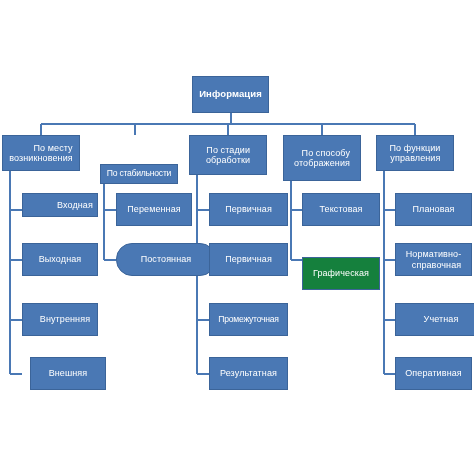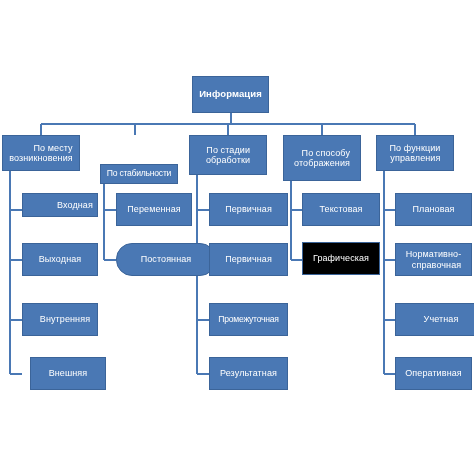--- a/index.html
+++ b/index.html
@@ -106,21 +106,21 @@
       <div class="node leaf" style="left: 116px; top: 243px; width: 100px; height: 33px; background: rgb(74, 120, 180); border-color: rgb(59, 100, 153); color: rgb(255, 255, 255); border-radius: 16px;">Постоянная</div>
       <div class="node cat" style="left: 189px; top: 135px; width: 78px; height: 40px; background: rgb(74, 120, 180); border-color: rgb(59, 100, 153); color: rgb(255, 255, 255);">По стадии
 обработки</div>
       <div class="node leaf" style="left: 209px; top: 193px; width: 79px; height: 33px; background: rgb(74, 120, 180); border-color: rgb(59, 100, 153); color: rgb(255, 255, 255);">Первичная</div>
       <div class="node leaf" style="left: 209px; top: 243px; width: 79px; height: 33px; background: rgb(74, 120, 180); border-color: rgb(59, 100, 153); color: rgb(255, 255, 255);">Первичная</div>
       <div class="node leaf tight" style="left: 209px; top: 303px; width: 79px; height: 33px; background: rgb(74, 120, 180); border-color: rgb(59, 100, 153); color: rgb(255, 255, 255);">Промежуточная</div>
       <div class="node leaf" style="left: 209px; top: 357px; width: 79px; height: 33px; background: rgb(74, 120, 180); border-color: rgb(59, 100, 153); color: rgb(255, 255, 255);">Результатная</div>
       <div class="node cat" style="left: 283px; top: 135px; width: 78px; height: 46px; background: rgb(74, 120, 180); border-color: rgb(59, 100, 153); color: rgb(255, 255, 255);">По способу
 отображения</div>
       <div class="node leaf" style="left: 302px; top: 193px; width: 78px; height: 33px; background: rgb(74, 120, 180); border-color: rgb(59, 100, 153); color: rgb(255, 255, 255);">Текстовая</div>
-      <div class="node leaf" style="left: 302px; top: 242px; width: 78px; height: 33px; background: #000000; border-color: rgb(59, 100, 153); color: rgb(255, 255, 255);">Графическая</div>
+      <div class="node leaf" style="left: 302px; top: 257px; width: 78px; height: 33px; background: #15803d; border-color: rgb(59, 100, 153); color: rgb(255, 255, 255);">Графическая</div>
       <div class="node cat" style="left: 376px; top: 135px; width: 78px; height: 36px; background: rgb(74, 120, 180); border-color: rgb(59, 100, 153); color: rgb(255, 255, 255);">По функции
 управления</div>
       <div class="node leaf" style="left: 395px; top: 193px; width: 77px; height: 33px; background: rgb(74, 120, 180); border-color: rgb(59, 100, 153); color: rgb(255, 255, 255);">Плановая</div>
       <div class="node leaf" style="left: 395px; top: 243px; width: 77px; height: 33px; background: rgb(74, 120, 180); border-color: rgb(59, 100, 153); color: rgb(255, 255, 255);">Нормативно-
 справочная</div>
       <div class="node leaf" style="left: 395px; top: 303px; width: 92px; height: 33px; background: rgb(74, 120, 180); border-color: rgb(59, 100, 153); color: rgb(255, 255, 255);">Учетная</div>
       <div class="node leaf" style="left: 395px; top: 357px; width: 77px; height: 33px; background: rgb(74, 120, 180); border-color: rgb(59, 100, 153); color: rgb(255, 255, 255);">Оперативная</div>
     </div>
 </div>
 

